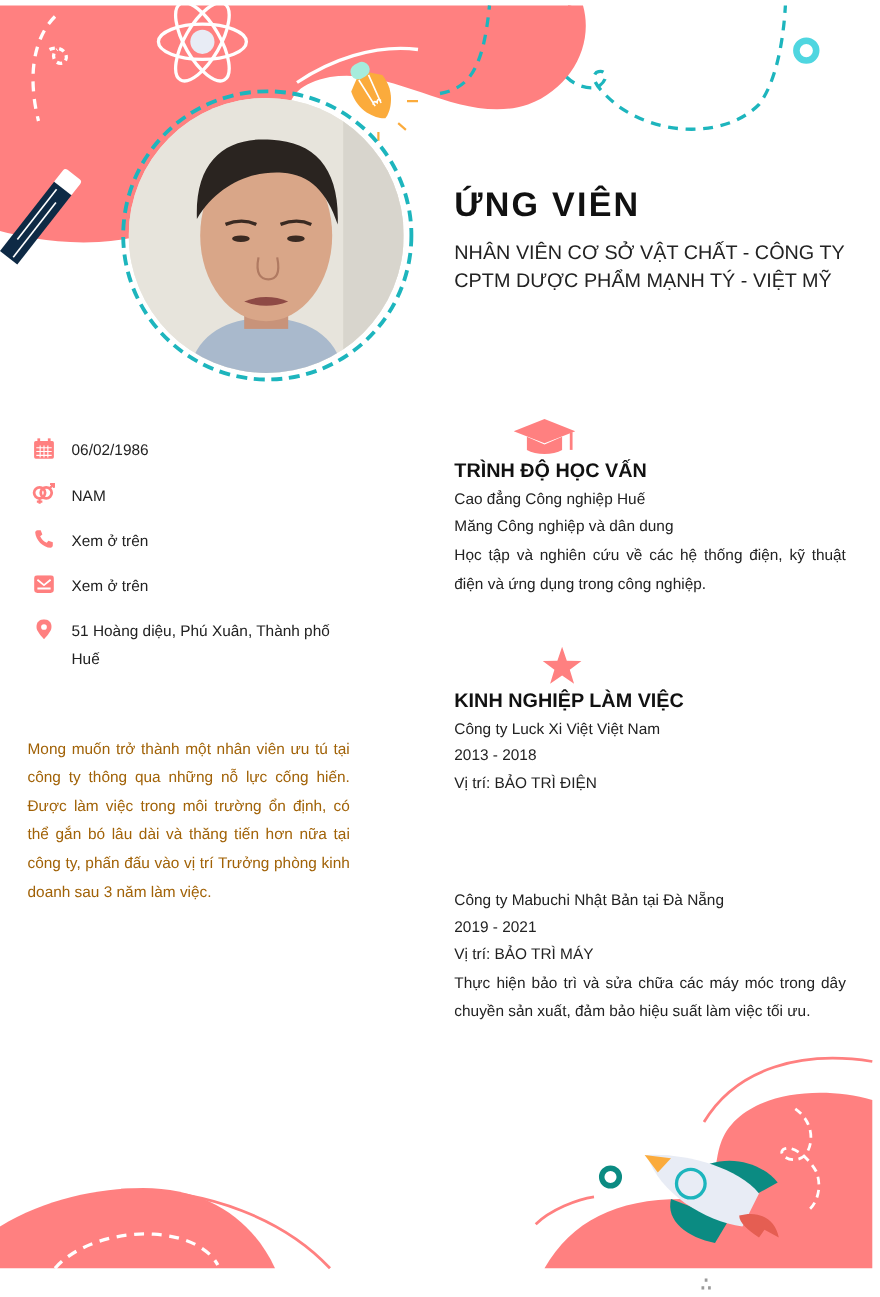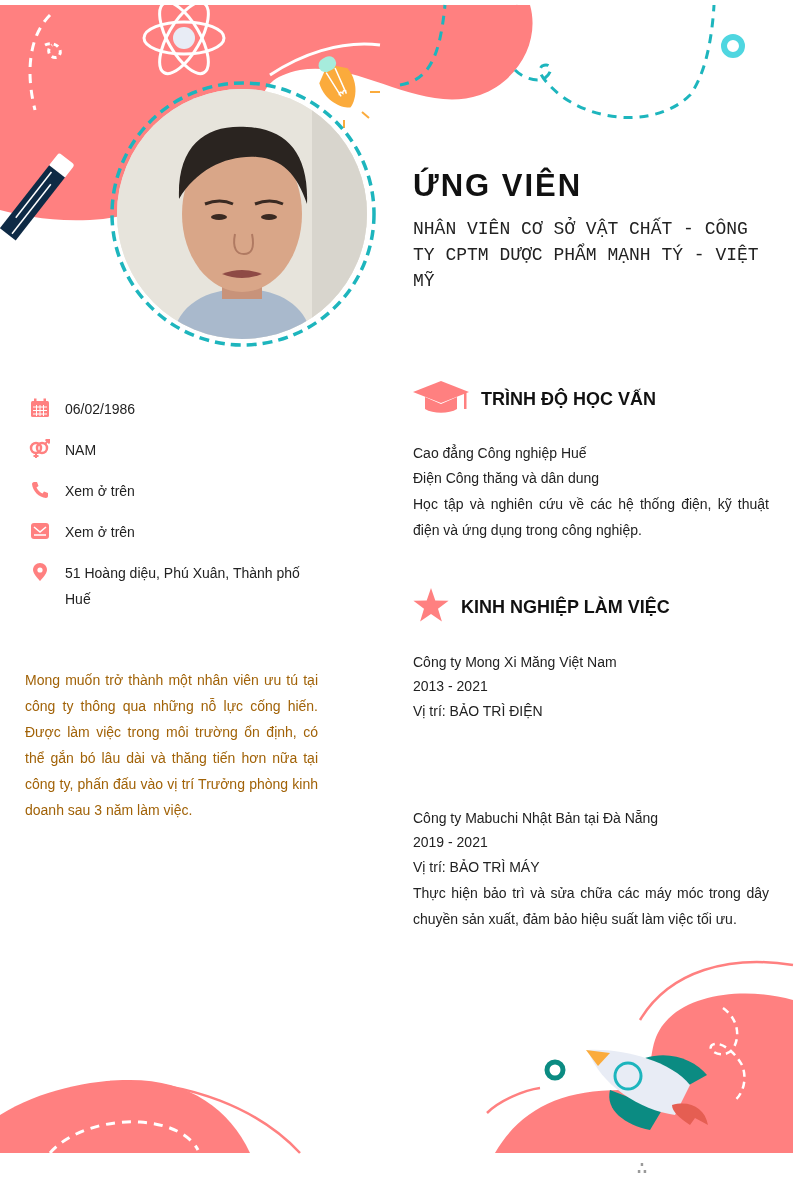--- a/index.html
+++ b/index.html
@@ -5,29 +5,29 @@
   * { margin: 0; padding: 0; box-sizing: border-box; }
   html, body { width: 800px; height: 1179px; background: #ffffff; overflow: hidden; }
   body { position: relative; font-family: "Liberation Sans", "DejaVu Sans", sans-serif; color: #1a1a1a; }
   .deco { position: absolute; left: 0; top: 0; }
   .page { position: absolute; left: 0; top: 0; width: 800px; height: 1179px; }
 
   .avatar { position: absolute; left: 117px; top: 89px; width: 250px; height: 250px; border-radius: 50%; overflow: hidden; background: #e9e6df; }
   .avatar svg { width: 100%; height: 100%; display: block; }
 
   .name { position: absolute; left: 413px; top: 168px; font-size: 31px; font-weight: bold; letter-spacing: 2px; color: #111; }
-  .job-title { position: absolute; left: 413px; top: 216px; width: 360px; font-size: 18px; line-height: 26px; color: #222; font-family: Liberation Mono, monospace; }
+  .job-title { position: absolute; left: 413px; top: 216px; width: 360px; font-size: 18px; line-height: 26px; color: #222; }
 
   .contact { position: absolute; left: 29px; top: 397px; width: 300px; }
   .contact-row { display: flex; align-items: flex-start; margin-bottom: 16px; }
   .contact-row .ic { width: 22px; height: 22px; margin-right: 14px; flex: 0 0 22px; display: flex; align-items: center; justify-content: center; }
   .contact-row .txt { font-size: 14px; line-height: 26px; color: #222; margin-top: -1px; }
   .contact-row.addr .txt { width: 240px; }
 
-  .section-head { position: absolute; display: flex; align-items: center; }
+  .section-head { position: absolute; display: flex; align-items: center; flex-direction: column; }
   .section-head .h { font-size: 18px; font-weight: bold; color: #111; }
 
   .objective { position: absolute; left: 25px; top: 667px; width: 293px; font-size: 14px; line-height: 26px; text-align: justify; color: #a16207; }
 
   .col-right { position: absolute; left: 413px; width: 356px; font-size: 14px; line-height: 26px; color: #222; }
   .col-right .b { font-weight: normal; line-height: 24px; }
   .col-right .j { text-align: justify; }
 
   .watermark { position: absolute; left: 636px; top: 1155px; font-family: Liberation Mono, monospace; font-size: 20px; color: #9a9a9a; }
 </style>
@@ -170,35 +170,35 @@
       <svg width="56" height="32" viewBox="0 0 56 32">
           <path d="M28,0 L56,11 L28,22 L0,11 Z" fill="#ff8080"></path>
           <path d="M12,16 L12,28 C20,33 36,33 44,28 L44,16 L28,23 Z" fill="#ff8080"></path>
           <rect x="51" y="12" width="2.5" height="16" fill="#ff8080"></rect>
         </svg>
     </span>
     <span class="h">TRÌNH ĐỘ HỌC VẤN</span>
   </div>
   <div class="col-right" style="top:441px;">
     <div class="b">Cao đẳng Công nghiệp Huế</div>
-    <div>Điện Công thăng và dân dung</div>
+    <div>Măng Công nghiệp và dân dung</div>
     <div class="j">Học tập và nghiên cứu về các hệ thống điện, kỹ thuật điện và ứng dụng trong công nghiệp.</div>
   </div>
 
   <div class="section-head" style="left:413px; top:588px;">
     <span style="width:48px;">
       <svg width="36" height="34" viewBox="0 0 36 34">
           <path d="M18,0 L22.3,12.6 L35.6,12.8 L25,20.8 L28.9,33.6 L18,26 L7.1,33.6 L11,20.8 L0.4,12.8 L13.7,12.6 Z" fill="#ff8080"></path>
         </svg>
     </span>
     <span class="h">KINH NGHIỆP LÀM VIỆC</span>
   </div>
   <div class="col-right" style="top:650px;">
-    <div class="b">Công ty Mong Xi Măng Việt Nam</div>
-    <div class="b">2013 - 2021</div>
+    <div class="b">Công ty Luck Xi Việt Việt Nam</div>
+    <div class="b">2013 - 2018</div>
     <div>Vị trí: BẢO TRÌ ĐIỆN</div>
   </div>
   <div class="col-right" style="top:806px;">
     <div class="b">Công ty Mabuchi Nhật Bản tại Đà Nẵng</div>
     <div class="b">2019 - 2021</div>
     <div>Vị trí: BẢO TRÌ MÁY</div>
     <div class="j">Thực hiện bảo trì và sửa chữa các máy móc trong dây chuyền sản xuất, đảm bảo hiệu suất làm việc tối ưu.</div>
   </div>
 
   <div class="watermark">∴ Timviec365.vn</div>

